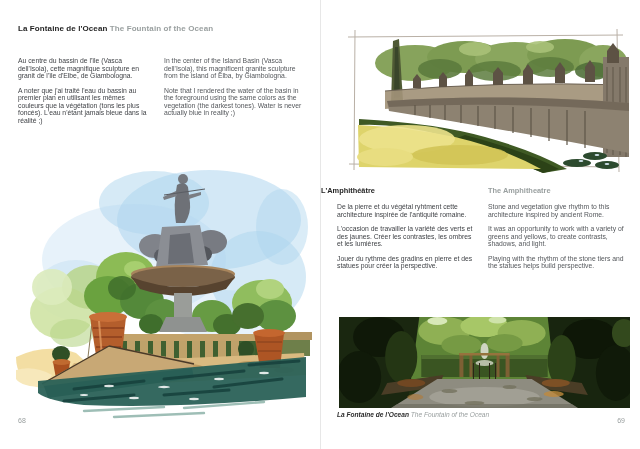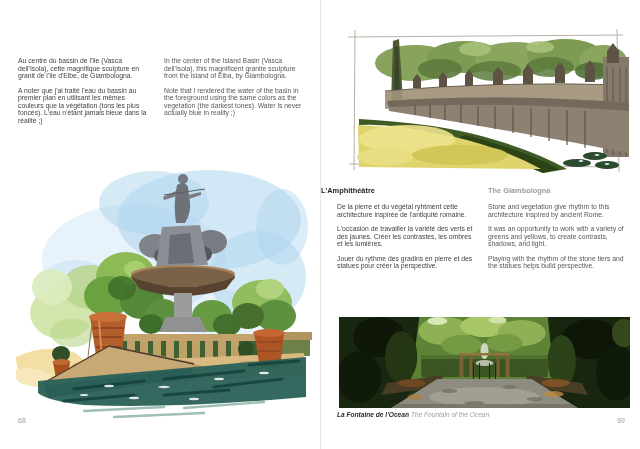--- a/index.html
+++ b/index.html
@@ -34,20 +34,25 @@
   .pageno{font-size:7px;color:#9aa0a0;}
   #pn-left{left:18px;top:417px;}
   #pn-right{left:585px;top:417px;width:40px;text-align:right;}
 </style>
 </head>
 <body>
 
 <div id="spread">
   <div id="gutter" class="abs"></div>
 
+  <div class="abs page-title">
+    <span class="t-fr">La Fontaine de l'Ocean</span>
+    <span> </span>
+    <span class="t-en">The Fountain of the Ocean</span>
+  </div>
 
   <div class="abs col fr-col-left">
     <p>Au centre du bassin de l'île (Vasca dell'Isola), cette magnifique sculpture en granit de l'île d'Elbe, de Giambologna.</p>
     <p>A noter que j'ai traité l'eau du bassin au premier plan en utilisant les mêmes couleurs que la végétation (tons les plus foncés). L'eau n'étant jamais bleue dans la réalité ;)</p>
   </div>
 
   <div class="abs col en-col-left">
     <p>In the center of the Island Basin (Vasca dell'Isola), this magnificent granite sculpture from the island of Elba, by Giambologna.</p>
     <p>Note that I rendered the water of the basin in the foreground using the same colors as the vegetation (the darkest tones). Water is never actually blue in reality ;)</p>
   </div>
@@ -265,21 +270,21 @@
       <ellipse cx="262" cy="138" rx="12" ry="4"></ellipse>
     </g>
     <g fill="#cfe0ea">
       <ellipse cx="236" cy="134" rx="2.4" ry="1"></ellipse>
         <ellipse cx="252" cy="128" rx="2.4" ry="1"></ellipse>
       <ellipse cx="262" cy="137" rx="2.4" ry="1"></ellipse>
     </g>
   </svg>
 
   <div class="abs section-heading h-fr">L'Amphithéâtre</div>
-  <div class="abs section-heading h-en">The Giambologna</div>
+  <div class="abs section-heading h-en">The Amphitheatre</div>
 
   <div class="abs col amphi-fr">
     <p>De la pierre et du végétal ryhtment cette architecture inspirée de l'antiquité romaine.</p>
     <p>L'occasion de travailler la variété des verts et des jaunes. Créer les contrastes, les ombres et les lumières.</p>
     <p>Jouer du rythme des gradins en pierre et des statues pour créer la perspective.</p>
   </div>
 
   <div class="abs col amphi-en">
     <p>Stone and vegetation give rhythm to this architecture inspired by ancient Rome.</p>
     <p>It was an opportunity to work with a variety of greens and yellows, to create contrasts, shadows, and light.</p>

